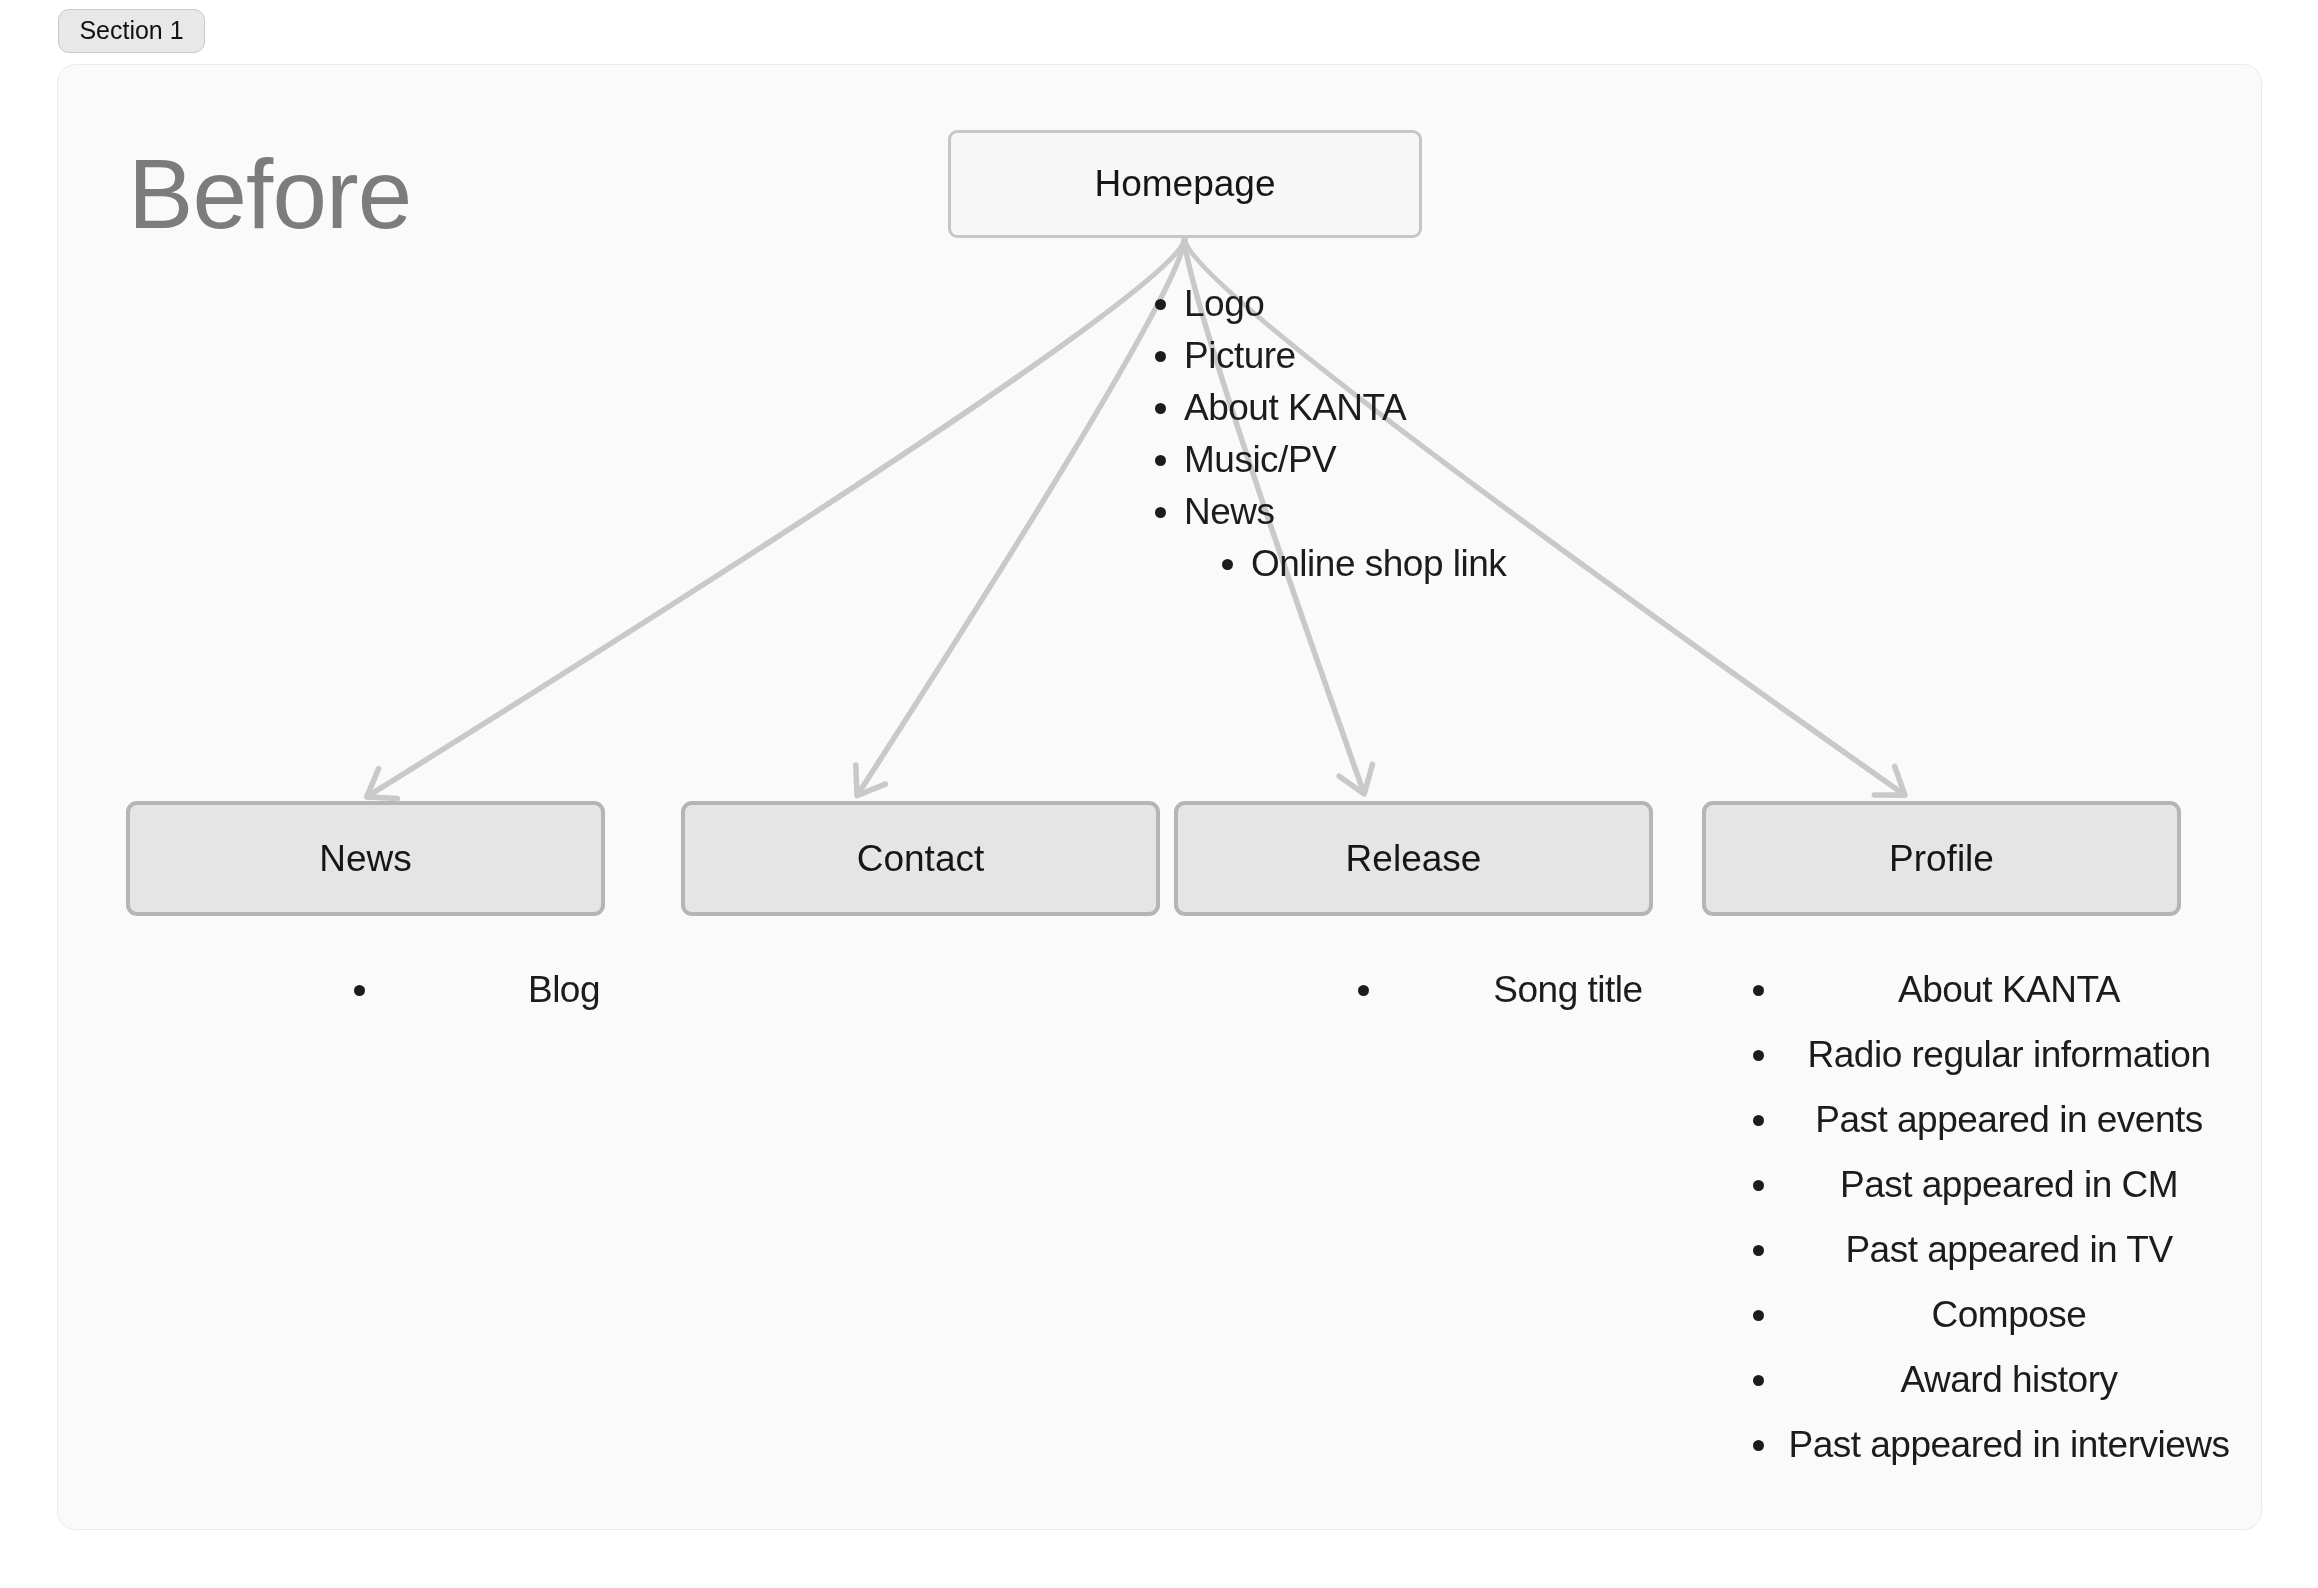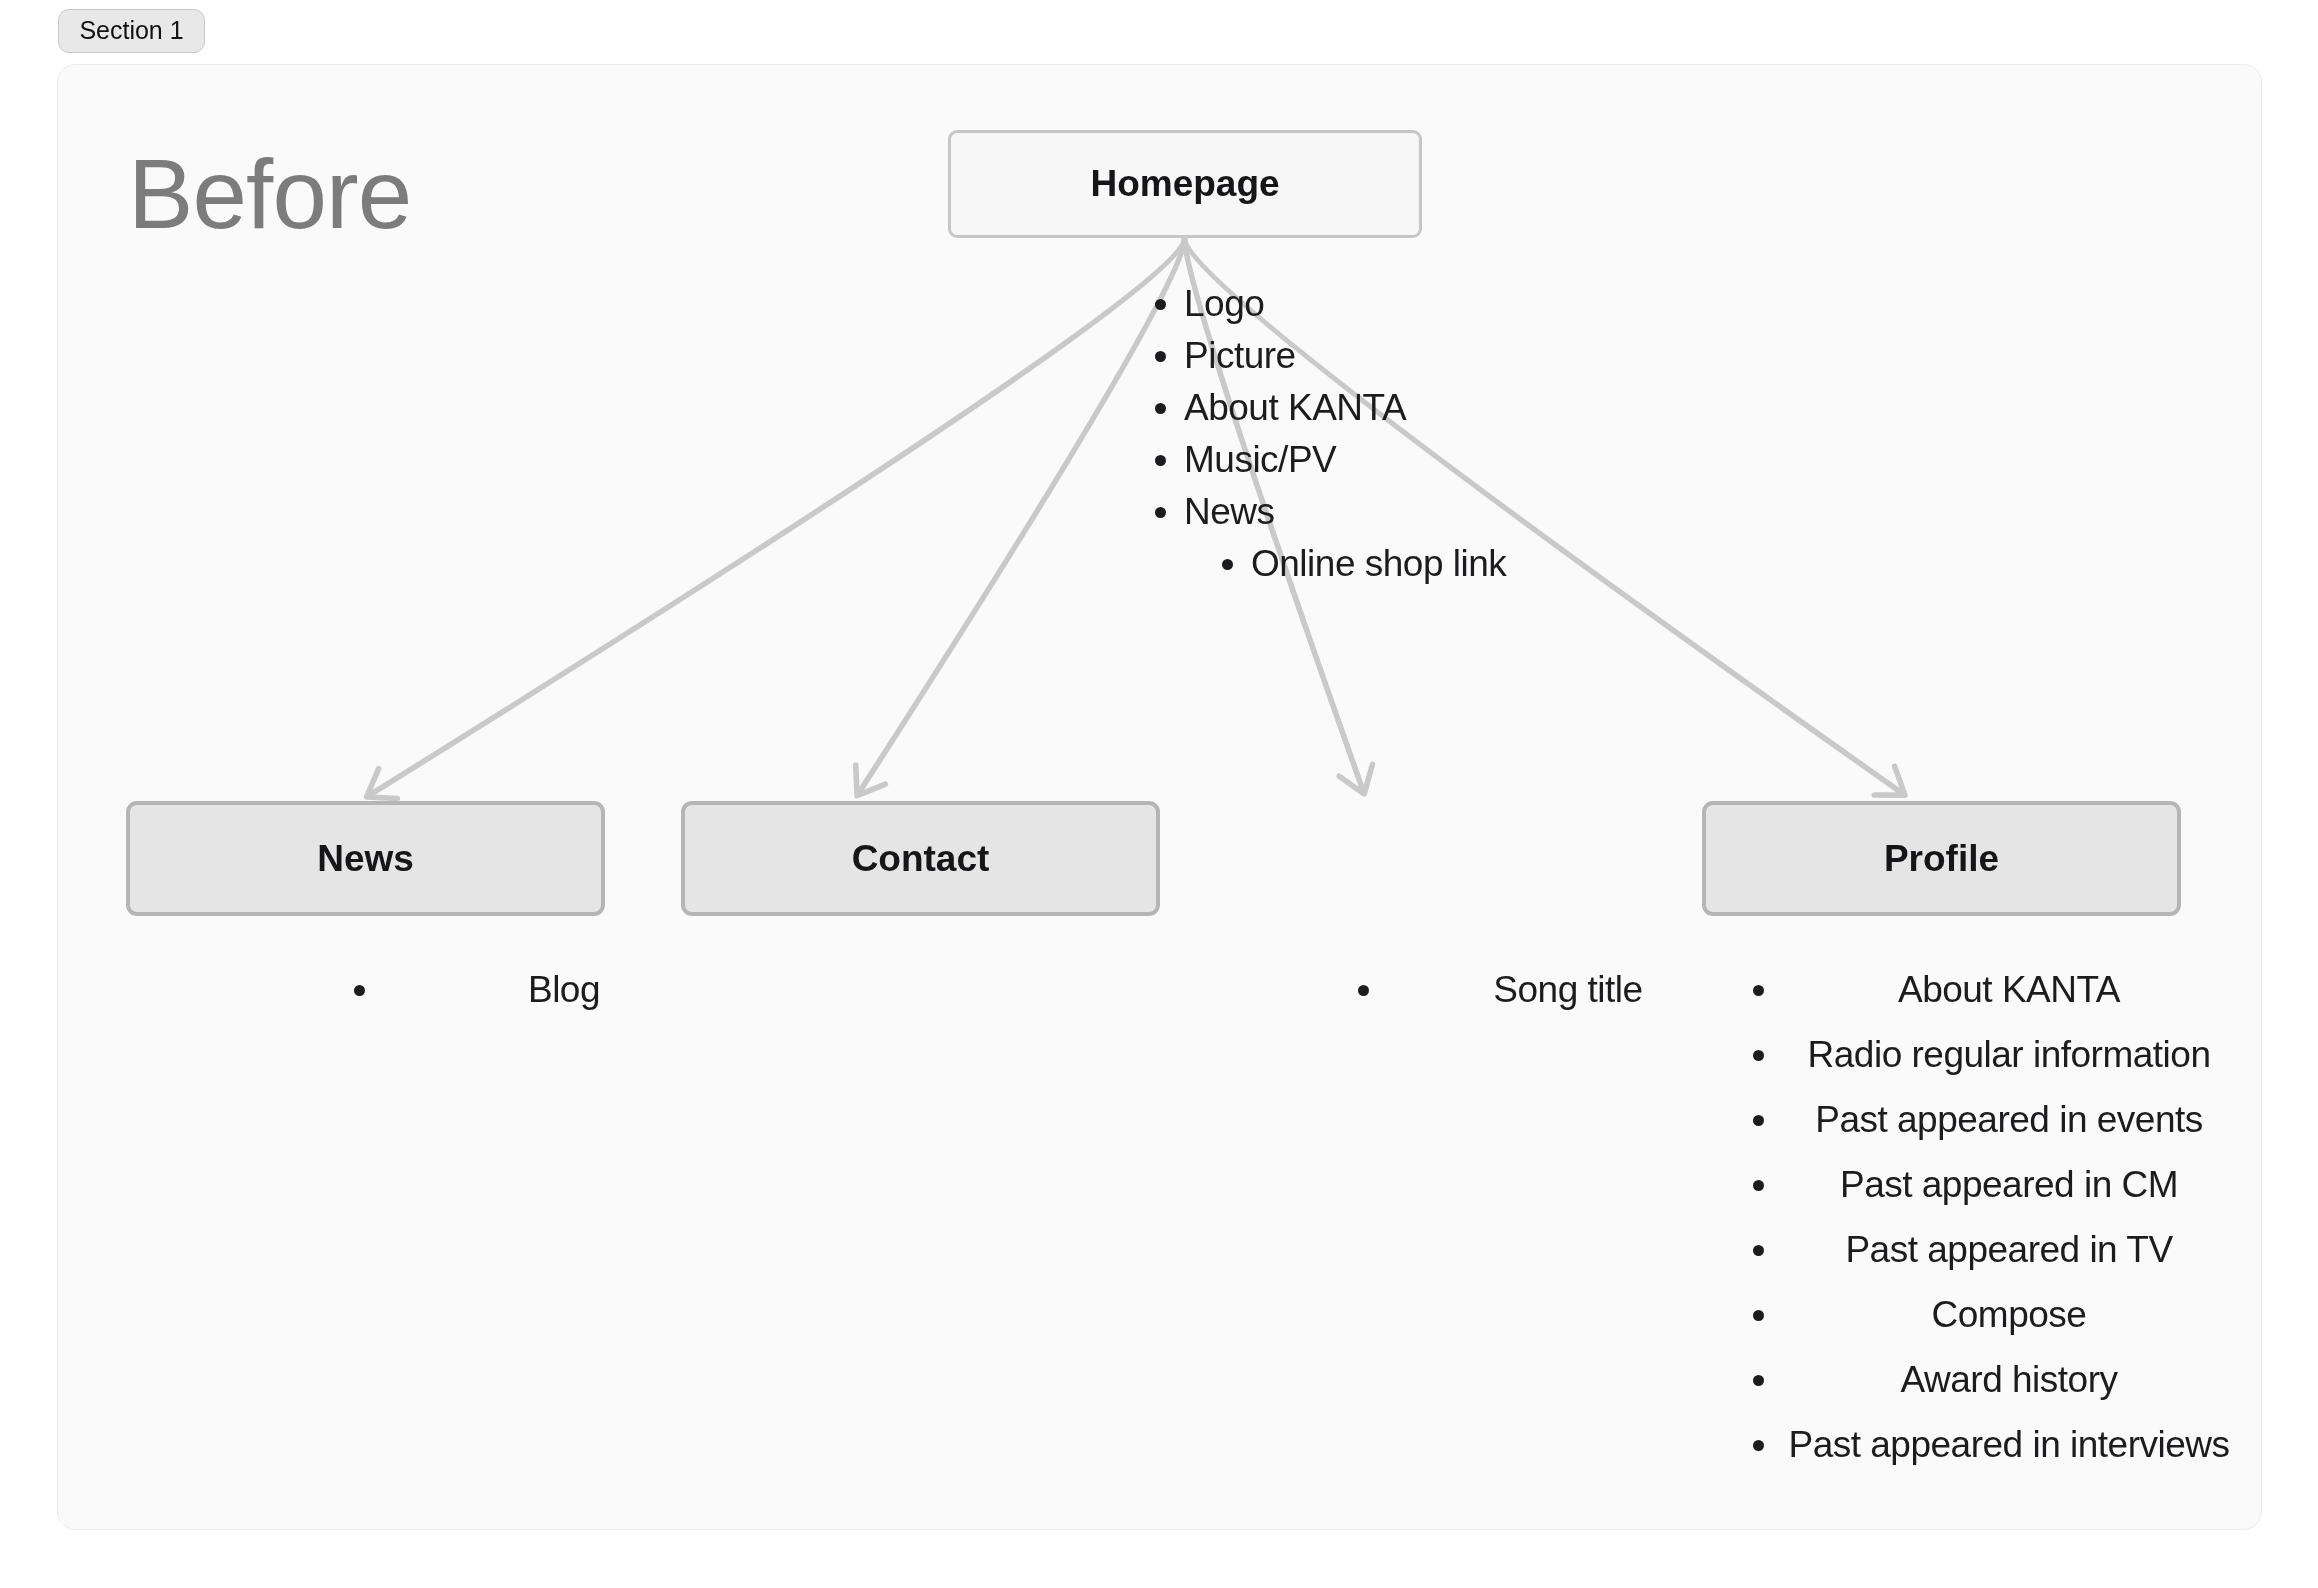--- a/index.html
+++ b/index.html
@@ -41,21 +41,21 @@
   .before-title{
     position:absolute;left:128px;top:141px;
     font-size:98px;line-height:1.1;font-weight:400;
     color:var(--title-color);
     letter-spacing:-0.9px;
   }
 
   .node{
     position:absolute;
     display:flex;align-items:center;justify-content:center;
-    font-weight:700;font-size:37px;
+    font-weight:400;font-size:37px;
     color:#161618;
   }
   .node-root{
     left:948px;top:130px;width:474px;height:108px;
     background:var(--root-bg);
     border:3.7px solid var(--root-border);
     border-radius:9.3px;
   }
   .node-child{
     top:801px;width:479px;height:115px;
@@ -103,20 +103,23 @@
   <div class="node node-root">
     <span>Homepage</span>
   </div>
 
   <div class="node node-child node-news">
     <span>News</span>
   </div>
   <div class="node node-child node-contact">
     <span>Contact</span>
   </div>
+  <div class="node node-child node-release">
+    <span>Release</span>
+  </div>
   <div class="node node-child node-profile">
     <span>Profile</span>
   </div>
 
   <svg class="arrows" viewBox="0 0 2500 1713" xmlns="http://www.w3.org/2000/svg">
     <defs>
       <marker id="ah" markerUnits="userSpaceOnUse" markerWidth="80" markerHeight="80" viewBox="-40 -40 80 80" refX="-2" refY="0" orient="auto">
         <path d="M -27 -19 L 0 0 L -27 19" fill="none" stroke="#c9c9c9" stroke-width="6" stroke-linecap="round" stroke-linejoin="round"></path>
       </marker>
     </defs>

